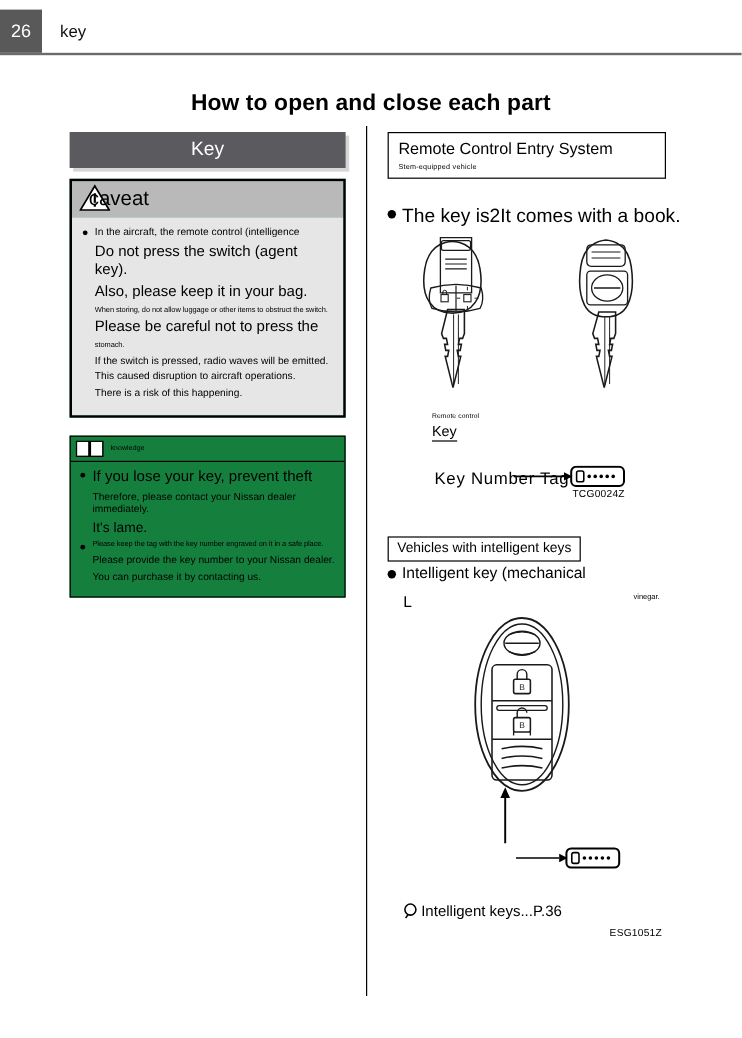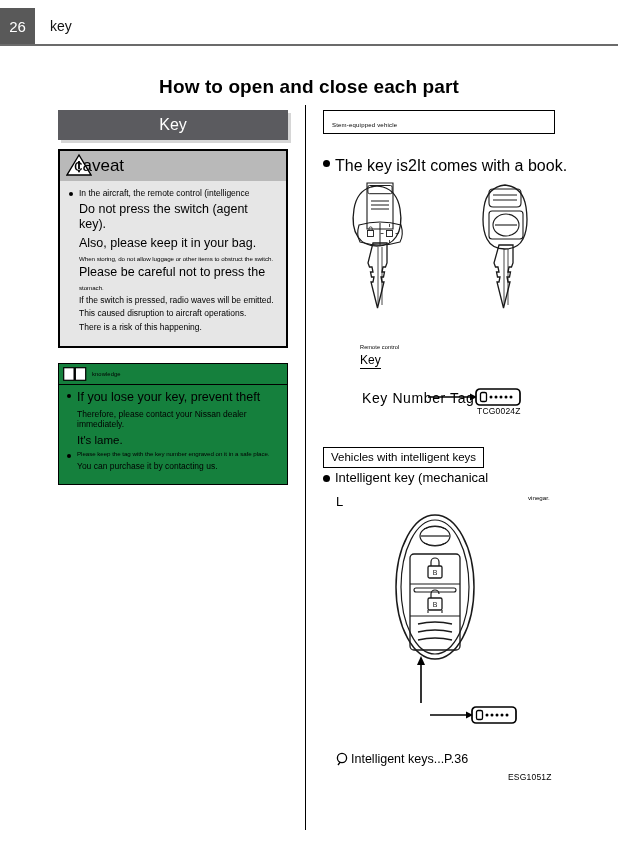--- a/index.html
+++ b/index.html
@@ -329,27 +329,29 @@
       <rect x="12.3" y="0.7" width="10.4" height="12.6" fill="#ffffff" stroke="#000000" stroke-width="1.2"></rect>
       <rect x="11.1" y="0.7" width="1.2" height="12.6" fill="#000000"></rect>
     </svg>
     <span id="knowledge-label">knowledge</span>
   </div>
   <div id="knowledge-body">
       <div class="caveat-line sz-big cv-bullet-row"><span class="dot"></span><span>If you lose your key, prevent theft</span></div>
       <div class="caveat-line sz-small indent"><span>Therefore, please contact your Nissan dealer immediately.</span></div>
       <div class="caveat-line sz-med indent"><span>It's lame.</span></div>
       <div class="caveat-line sz-tiny cv-bullet-row"><span class="dot"></span><span>Please keep the tag with the key number engraved on it in a safe place.</span></div>
+      <div class="caveat-line sz-small indent"><span>Please provide the key number to your Nissan dealer.</span></div>
       <div class="caveat-line sz-small indent"><span>You can purchase it by contacting us.</span></div>
     </div>
 </div>
 
 <div id="right-column">
 
   <div id="remote-entry-box">
+    <div id="remote-entry-title">Remote Control Entry System</div>
     <div id="remote-entry-sub">Stem-equipped vehicle</div>
   </div>
 
   <div class="rc-bullet-row">
     <span class="fdot"></span>
     <span>The key is2It comes with a book.</span>
   </div>
 
   <div id="key-art">
     <svg width="250" height="160" viewBox="0 0 250 160">

